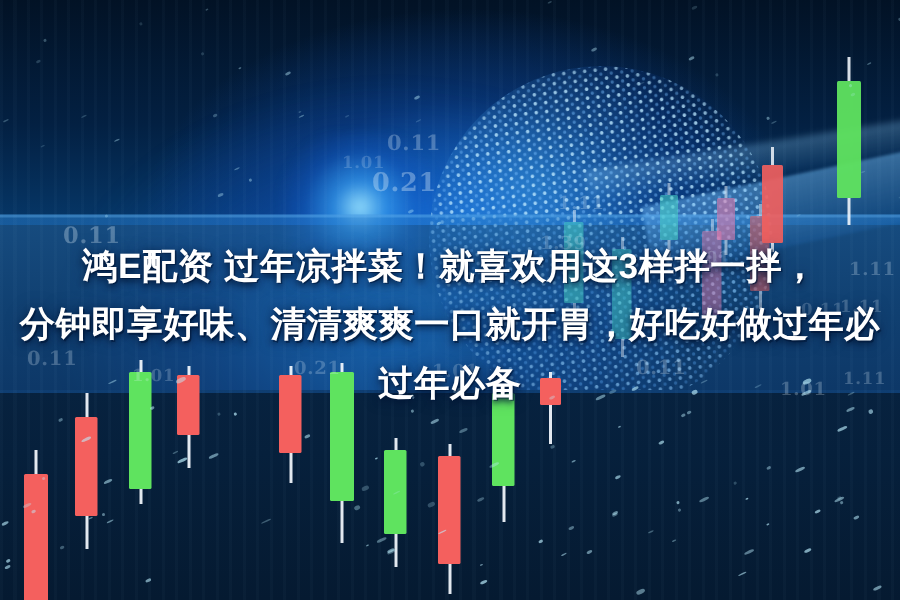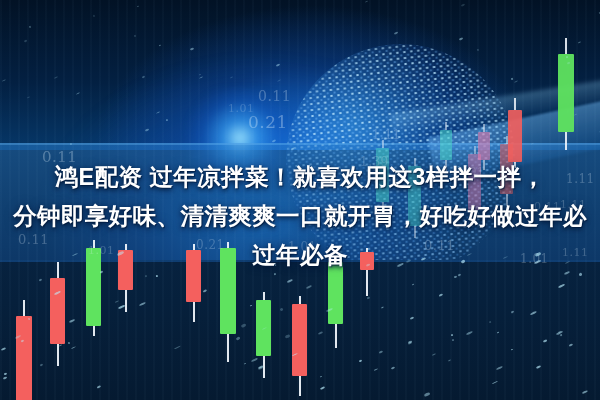--- a/index.html
+++ b/index.html
@@ -128,21 +128,21 @@
     position: absolute;
     left: 0; width: 100%;
     border-radius: 1px;
   }
 
   
   .num {
     position: absolute;
     color: rgba(232,245,255,0.55);
     font-family: "DejaVu Serif", "Liberation Serif", serif;
-    font-weight: 400;
+    font-weight: 700;
     white-space: nowrap;
     letter-spacing: 0.5px;
   }
 
   
   .texture {
     position: absolute; inset: 0;
     background-image:
       repeating-linear-gradient(90deg, rgba(170,220,255,0.045) 0px, rgba(170,220,255,0.045) 2px, rgba(0,0,0,0) 2px, rgba(0,0,0,0) 9px);
     opacity: 0.6;

